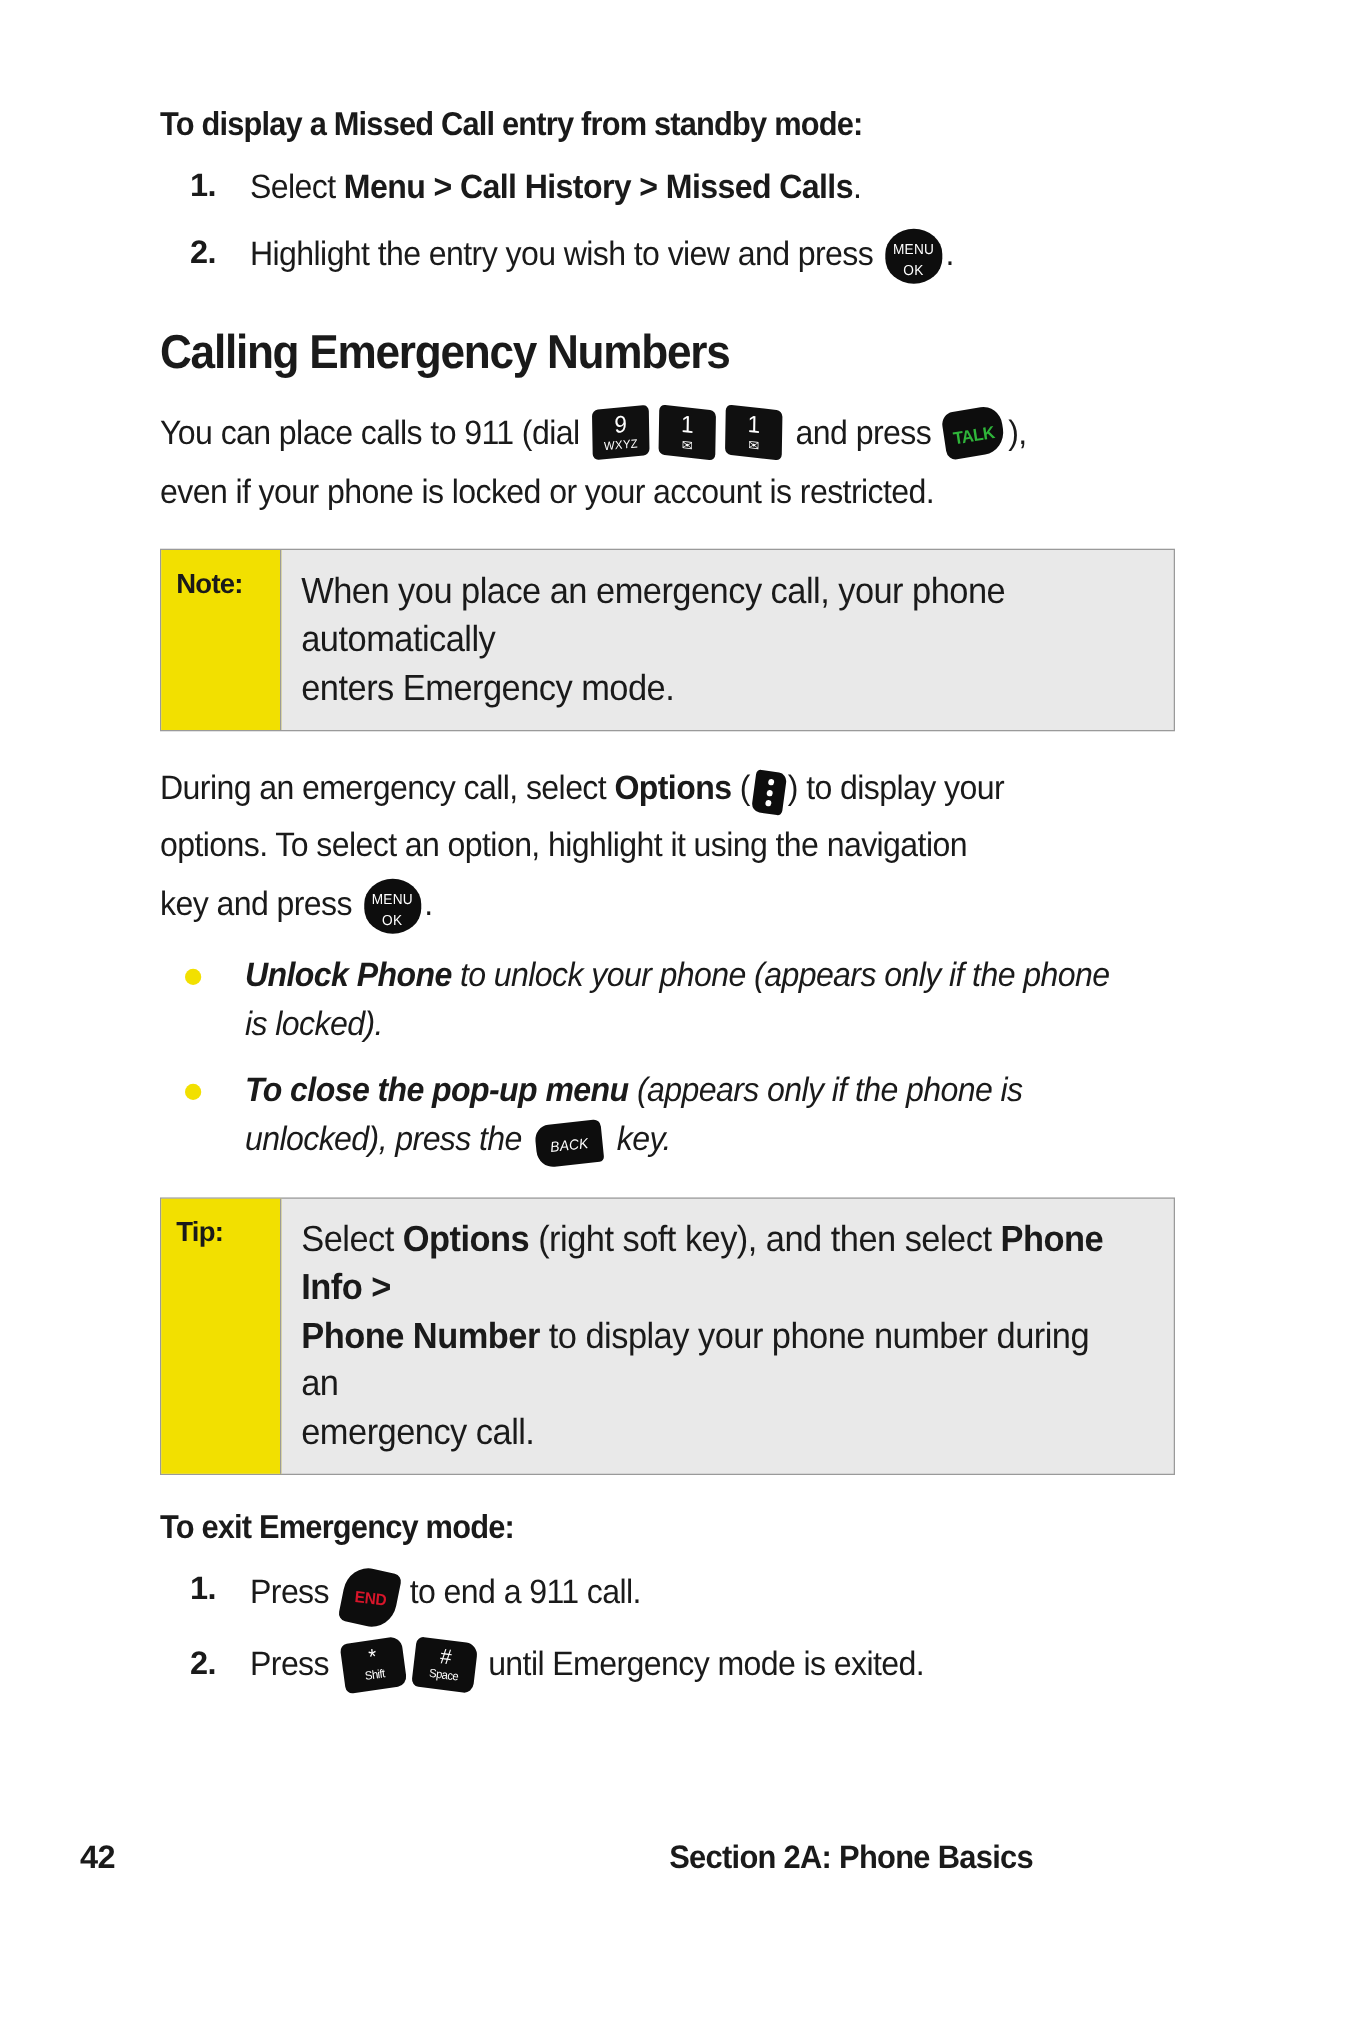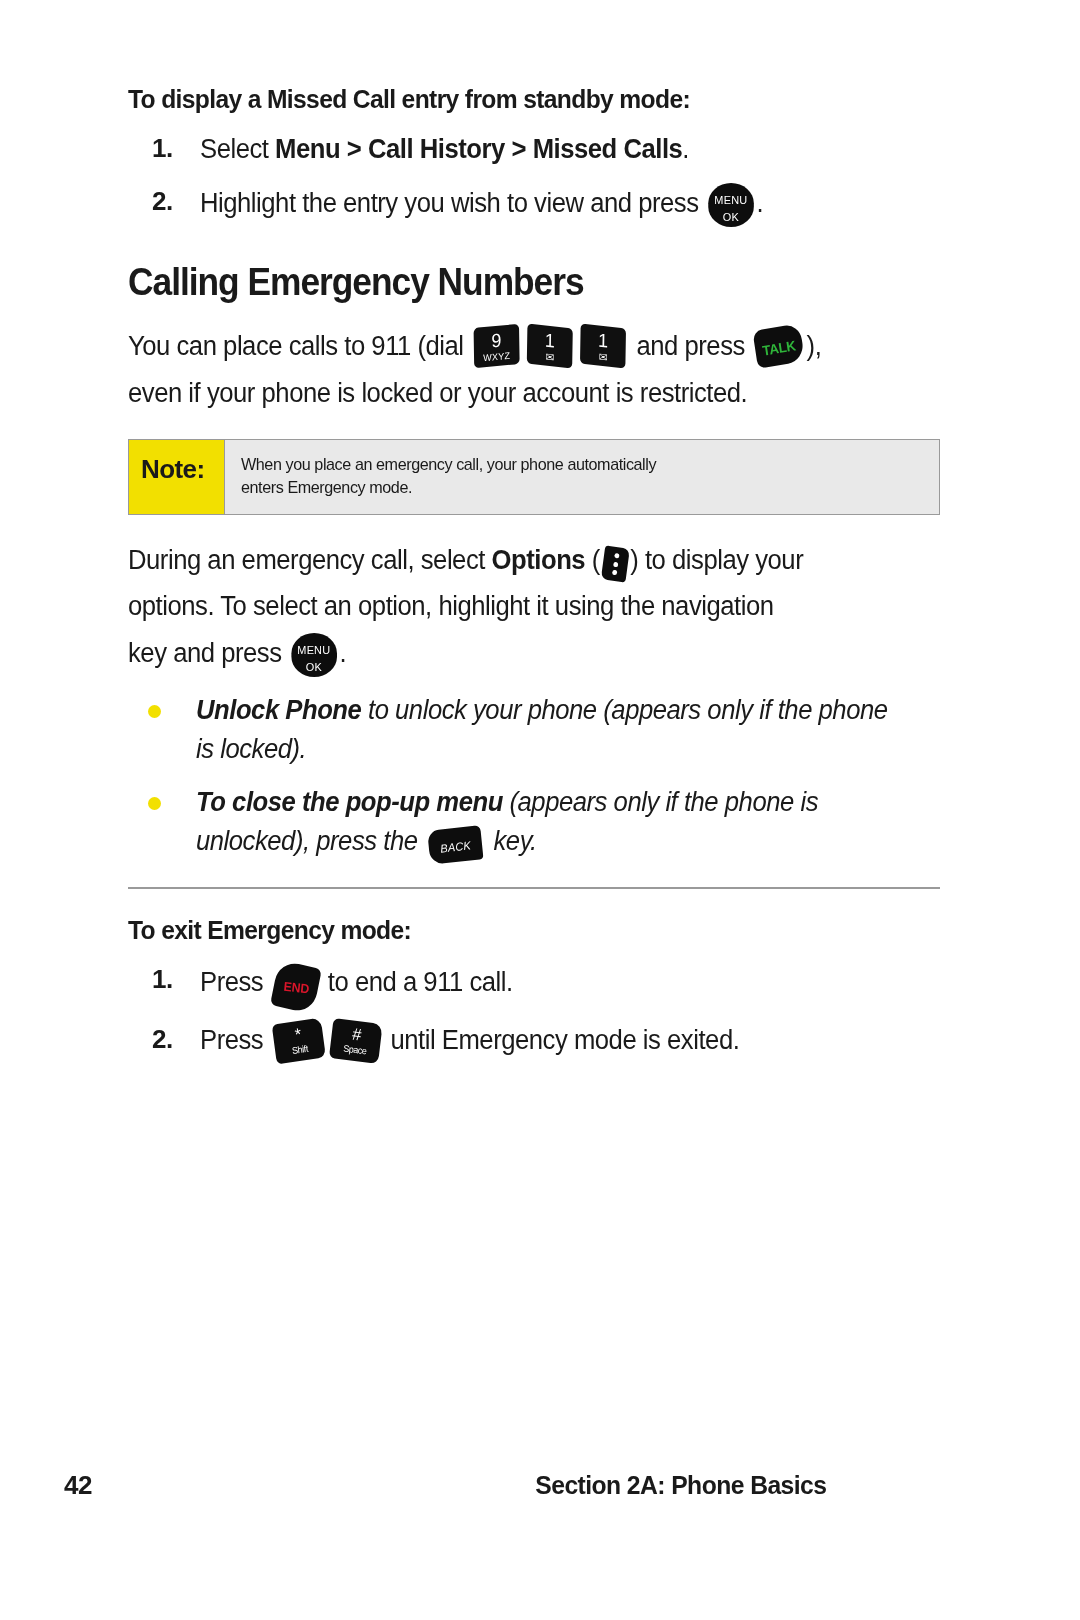--- a/index.html
+++ b/index.html
@@ -122,30 +122,30 @@
     border: 1.5px solid #9a9a9a;
     margin: 26px 0 26px 0;
     width: 812px;
     box-sizing: border-box;
     background: #E9E9E9;
   }
   .callout .label {
     flex: 0 0 96px;
     background: #F2E000;
     border-right: 1.5px solid #9a9a9a;
-    font-size: 26px;
+    font-size: 22px;
     font-weight: bold;
     letter-spacing: -0.6px;
     padding: 14px 0 14px 12px;
     box-sizing: border-box;
   }
   .callout .body {
     flex: 1 1 auto;
     padding: 14px 14px 14px 16px;
-    font-size: 17px;
+    font-size: 29px;
     line-height: 1.33;
     letter-spacing: -0.45px;
     box-sizing: border-box;
   }
   .callout .body span.l {
     display: block;
     transform: scaleX(0.95);
     transform-origin: left center;
   }
 
@@ -395,20 +395,26 @@
         <span class="dot"></span>
         <span class="txt"><b>Unlock Phone</b><span> to unlock your phone (appears only if the phone is locked).</span></span>
       </li>
       <li>
         <span class="dot"></span>
         <span class="txt"><b>To close the pop-up menu</b><span> (appears only if the phone is unlocked), press the </span><span class="key key-back"><span class="bl">BACK</span></span><span> key.</span></span>
       </li>
     </ul>
 
     <div class="callout">
+      <div class="label">Tip:</div>
+      <div class="body">
+        <span class="l"><span>Select </span><b>Options</b><span> (right soft key), and then select </span><b>Phone Info &gt;</b></span>
+        <span class="l"><b>Phone Number</b><span> to display your phone number during an</span></span>
+        <span class="l">emergency call.</span>
+      </div>
     </div>
 
     <h3 class="sub-head" style="margin-top:6px;">To exit Emergency mode:</h3>
 
     <ol class="num-list">
       <li style="min-height:44px;">
         <span class="num">1.</span>
         <span class="txt"><span>Press </span><span class="key key-end"><span class="el">END</span></span><span> to end a 911 call.</span></span>
       </li>
       <li style="min-height:44px;">

